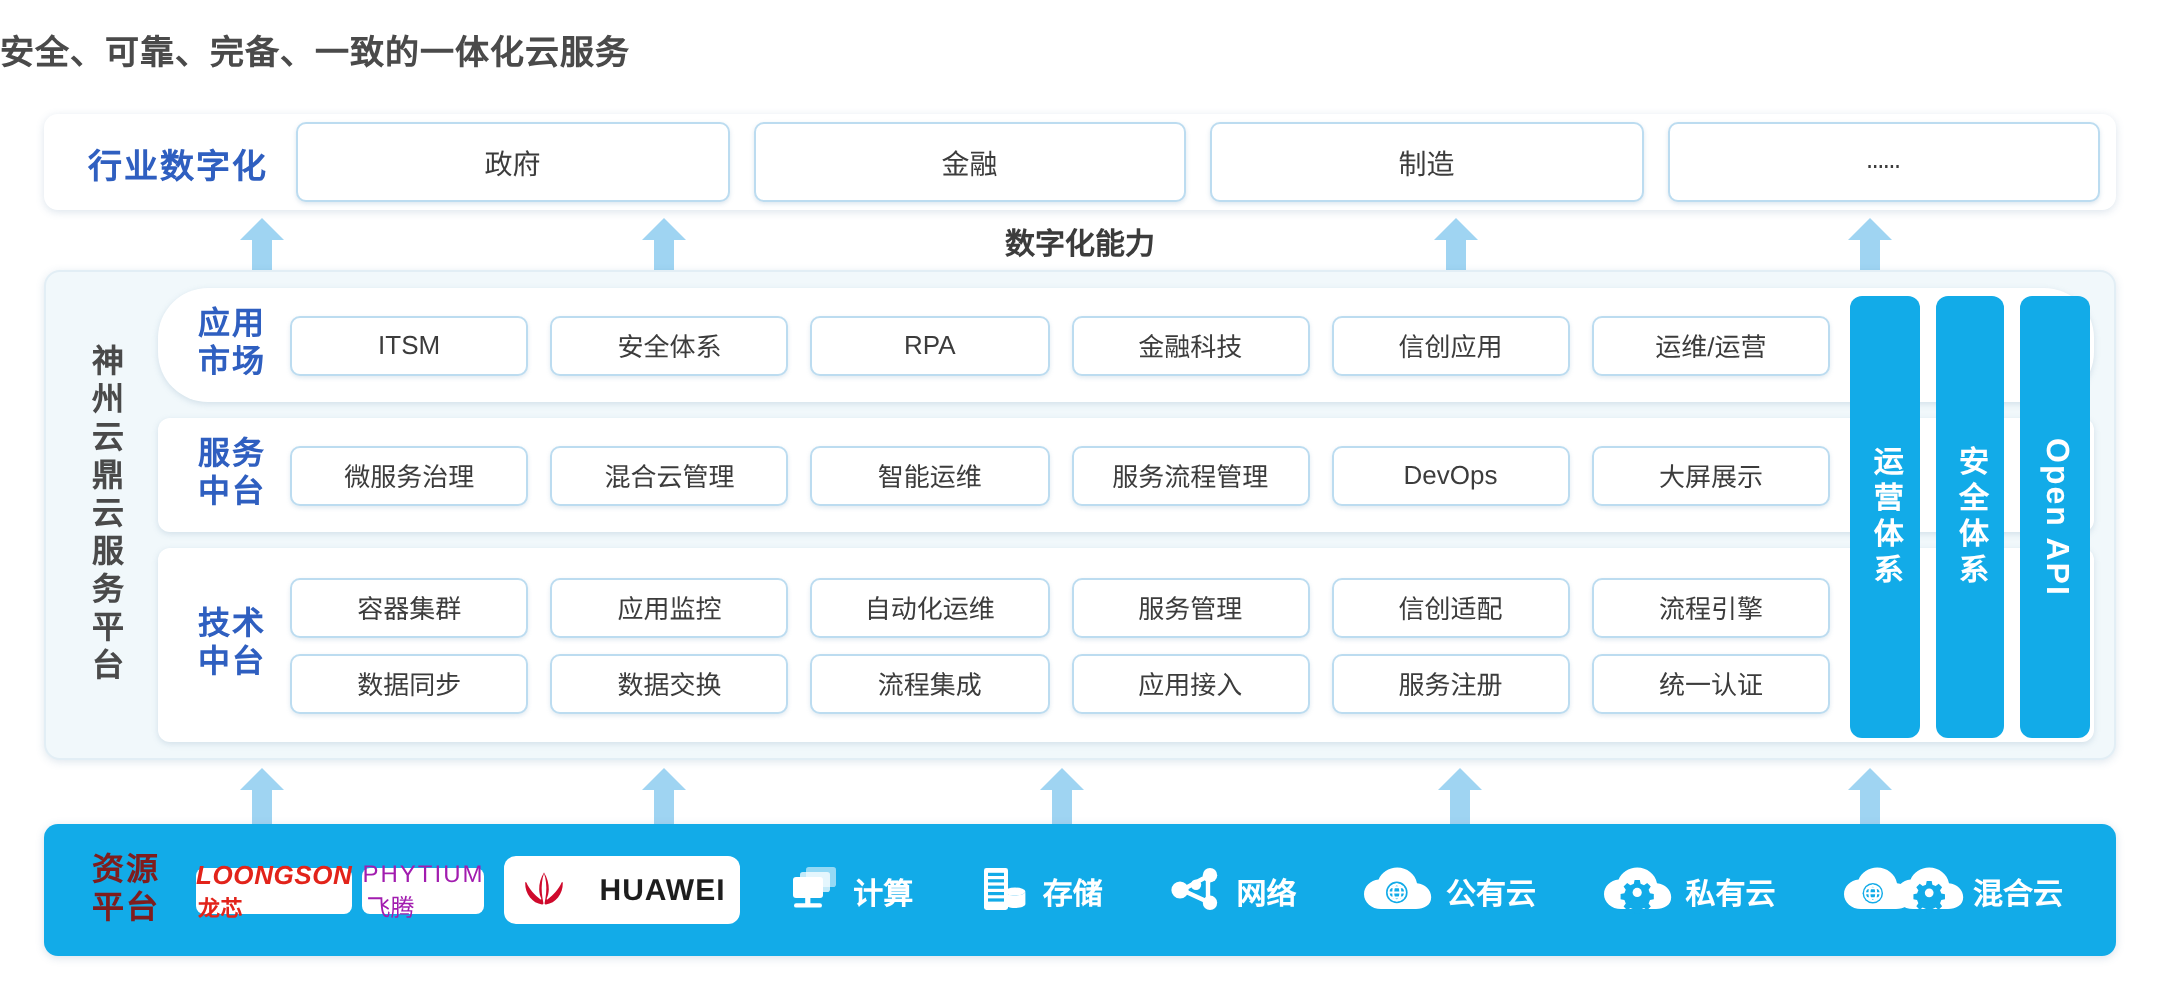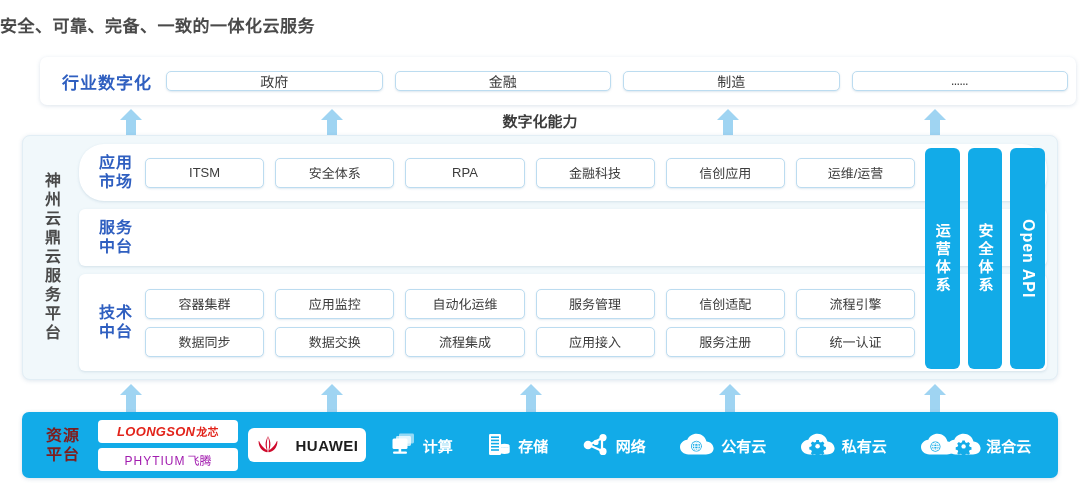--- a/index.html
+++ b/index.html
@@ -24,31 +24,31 @@
   
   .panel{
     position:absolute;
     background:#ffffff;
     border-radius:7px;
     box-shadow:0 1px 4px rgba(80,120,160,.20);
   }
 
   
   .industry-row{
-    left:40px;top:57px;width:1036px;height:48px;
+    left:22px;top:57px;width:1036px;height:48px;
     display:flex;align-items:center;
     padding:0 8px;box-sizing:border-box;
   }
   .industry-label{
     font-size:17px;font-weight:bold;color:#2f5fc0;
     width:118px;flex:0 0 118px;text-align:center;
     letter-spacing:1px;
   }
   .industry-items{
-    display:flex;flex:1;gap:12px;height:20px;font-family:Liberation Mono, monospace;
+    display:flex;flex:1;gap:12px;height:40px;font-family:Liberation Mono, monospace;
   }
   .ind-box{
     flex:1;
     border:1px solid #bcdcf0;
     border-radius:5px;
     background:#fff;
     display:flex;align-items:center;justify-content:center;
     font-size:14px;color:#3c3c3c;
     box-shadow:0 1px 2px rgba(120,160,190,.25);
   }
@@ -160,21 +160,21 @@
     display:flex;align-items:center;
     padding:0 10px;box-sizing:border-box;
     box-shadow:0 1px 4px rgba(80,120,160,.22);
   }
   .res-label{
     flex:0 0 62px;text-align:center;
     color:#7f1d1d;font-weight:bold;font-size:16px;
     line-height:1.2;letter-spacing:1px;
   }
   .logo-stack{
-    flex:0 0 140px;display:flex;flex-direction:column;gap:5px;
+    flex:0 0 140px;display:flex;flex-direction:row;gap:5px;
     margin-left:4px;
     justify-content:flex-end;
   }
   .logo-chip{
     background:#fff;border-radius:4px;height:23px;
     display:flex;align-items:center;justify-content:center;
   }
   .loongson{
     font-size:13px;font-weight:bold;font-style:italic;
     color:#e2231a;letter-spacing:.3px;
@@ -263,20 +263,30 @@
             <div class="cell">信创应用</div>
             <div class="cell">运维/运营</div>
           </div>
         </div>
       </div>
 
       <div class="layer layer-svc">
         <div class="layer-label">
           <div>服务</div>
           <div>中台</div>
+        </div>
+        <div class="cells">
+          <div class="cell-row">
+            <div class="cell">微服务治理</div>
+            <div class="cell">混合云管理</div>
+            <div class="cell">智能运维</div>
+            <div class="cell">服务流程管理</div>
+            <div class="cell">DevOps</div>
+            <div class="cell">大屏展示</div>
+          </div>
         </div>
       </div>
 
       <div class="layer layer-tech">
         <div class="layer-label">
           <div>技术</div>
           <div>中台</div>
         </div>
         <div class="cells">
           <div class="cell-row">

